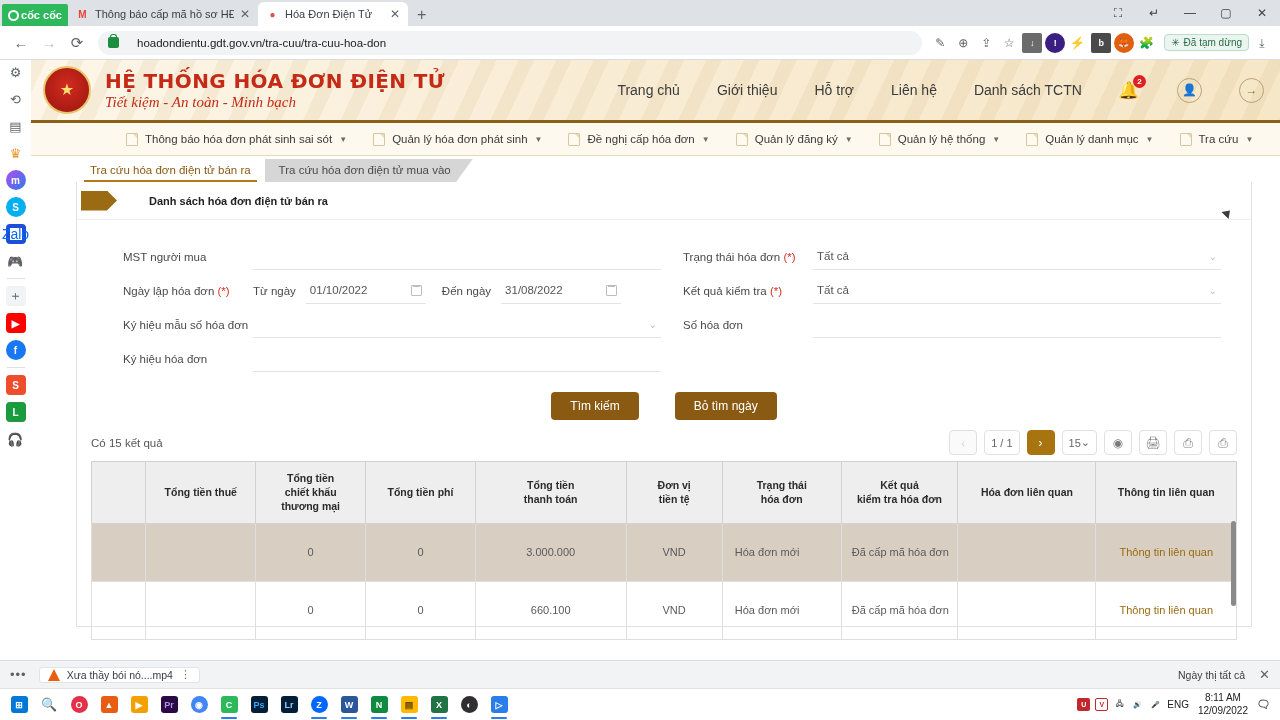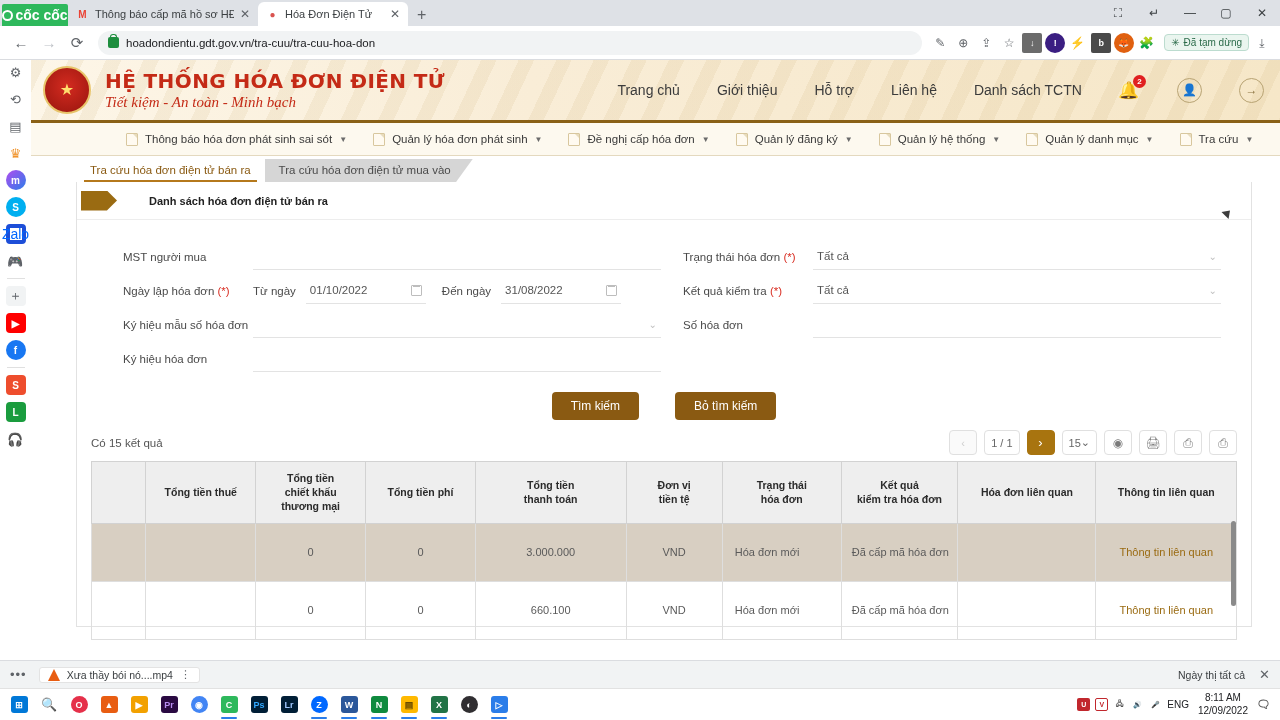--- a/index.html
+++ b/index.html
@@ -9,21 +9,21 @@
     overflow: hidden; background: #fff;
   }
   
   .tabstrip {
     height: 26px; background: #dee1e6; display: flex; align-items: flex-end;
     position: relative;
   }
   .ccbrand {
     width: 66px; height: 22px; background: #2eb85c; color: #fff;
     display: flex; align-items: center; justify-content: center;
-    font-size: 14px; font-weight: bold; gap: 2px; border-radius: 2px 2px 0 0;
+    font-size: 11px; font-weight: bold; gap: 2px; border-radius: 2px 2px 0 0;
     margin-left: 2px;
   }
   .ccbrand .ring {
     width: 11px; height: 11px; border: 2px solid #fff; border-radius: 50%;
     display: inline-block;
   }
   .tab {
     height: 24px; display: flex; align-items: center; gap: 6px;
     padding: 0 8px; font-size: 11px; color: #3c4043;
     border-radius: 6px 6px 0 0; min-width: 150px; max-width: 190px;
@@ -54,21 +54,21 @@
     padding: 0 8px; gap: 2px; border-bottom: 1px solid #dadce0;
   }
   .navbtn {
     width: 26px; height: 26px; display: flex; align-items: center;
     justify-content: center; color: #5f6368; font-size: 15px;
     border-radius: 50%;
   }
   .navbtn.dim { color: #bdc1c6; }
   .urlbox {
     flex: 1; height: 24px; background: #f1f3f4; border-radius: 12px;
-    display: flex; align-items: center; padding: 0 10px; gap: 7px;
+    display: flex; align-items: center; padding: 0 10px; gap: 18px;
     margin: 0 6px;
   }
   .lock {
     width: 11px; height: 11px; background: #1e8e3e; border-radius: 2px;
     position: relative; flex: 0 0 11px;
   }
   .lock::after {
     content:''; position:absolute; width:5px; height:4px; border:1.5px solid #1e8e3e;
     border-bottom:none; border-radius:3px 3px 0 0; left:1.5px; top:-3px;
   }
@@ -509,21 +509,21 @@
           <div class="fctrl">
             <span class="val"></span>
           </div>
         </div>
         <div class="frow"></div>
       </div>
     </div>
 
     <div class="btnrow">
       <button class="btn">Tìm kiếm</button>
-      <button class="btn">Bỏ tìm kiếm</button>
+      <button class="btn">Bỏ tìm ngày</button>
     </div>
 
     <div class="resultbar">
       <div class="rescount">Có 15 kết quả</div>
       <div class="pager">
         <div class="pgbtn dis">‹</div>
         <div class="pgbtn">1 / 1</div>
         <div class="pgbtn cur">›</div>
         <div class="pgbtn">
           <span>15</span>

